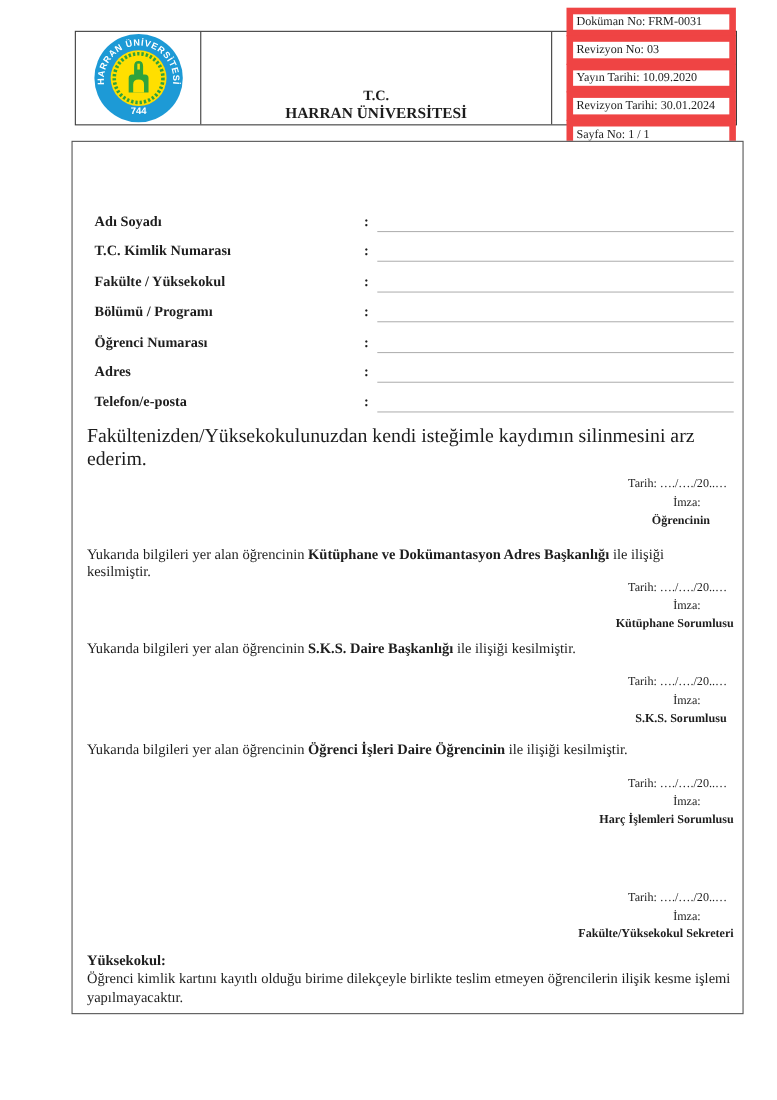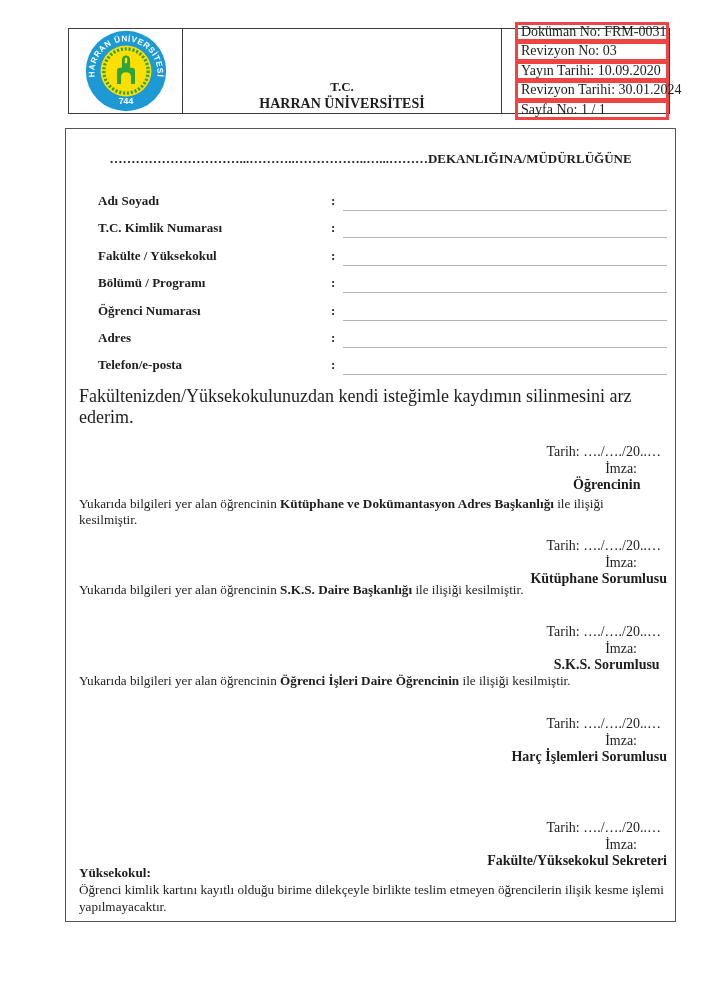--- a/index.html
+++ b/index.html
@@ -15,37 +15,37 @@
   }
   .logo-cell{width:114px;border-right:1px solid #3c3c3c;display:flex;
     align-items:center;justify-content:center;box-sizing:border-box;}
   .title-cell{flex:1;border-right:1px solid #3c3c3c;display:flex;flex-direction:column;
     justify-content:flex-end;text-align:center;font-weight:bold;box-sizing:border-box;}
   .title-l1{font-size:13px;line-height:17px;}
   .title-l2{font-size:14px;line-height:18px;}
   .title-l3{font-size:13.5px;line-height:18px;}
   .info-cell{width:167px;box-sizing:border-box;padding:3px 0 3px 13px;
     display:flex;flex-direction:column;justify-content:center;}
-  .info-row{border:3px solid #ef4444;margin-top:-1px;font-size:14px;
+  .info-row{border:6px solid #ef4444;margin-top:-1px;font-size:11px;
     line-height:14.5px;padding:0 3px;white-space:nowrap;box-sizing:border-box;}
   .info-row:first-child{margin-top:0;}
   
   .main-box{
     position:absolute;left:65px;top:128px;width:611px;height:794px;
     border:1px solid #555;box-sizing:border-box;background:#fff;font-size:13.2px;
   }
   .addressee{position:absolute;top:22px;left:0;width:100%;text-align:center;
     font-weight:bold;font-size:13px;white-space:nowrap;}
   .frow{position:absolute;left:0;width:100%;height:19px;}
-  .flabel{position:absolute;left:20px;top:0;font-weight:bold;font-size:13px;white-space:nowrap;margin-left:12px;}
+  .flabel{position:absolute;left:20px;top:0;font-weight:bold;font-size:13px;white-space:nowrap;}
   .fcolon{position:absolute;left:265px;top:0;font-weight:bold;font-size:13px;}
   .fline{position:absolute;left:277px;right:8px;top:0;height:17px;
     border-bottom:1px solid #b3b3b3;}
   .request{position:absolute;left:13px;top:257px;font-size:18px;}
-  .sig{position:absolute;right:8px;text-align:right;font-size:14px;line-height:16.5px;white-space:nowrap;margin-top:12px;}
+  .sig{position:absolute;right:8px;text-align:right;font-size:11px;line-height:16.5px;white-space:nowrap;}
   .sig-tarih{padding-right:6px;}
   .sig-imza{padding-right:30px;}
   .sig-role{font-weight:bold;text-align:center;}
   .para{position:absolute;left:13px;right:14px;font-size:13.2px;}
   .notes-heading{position:absolute;left:13px;top:736px;font-weight:bold;font-size:13.2px;}
   .notes-body{position:absolute;left:13px;top:753px;width:585px;text-align:justify;
     font-size:13.2px;line-height:16.5px;}
   svg text{font-family:"Liberation Sans","DejaVu Sans",sans-serif;}
 </style>
 </head>
@@ -77,21 +77,20 @@
     <div class="info-row">Doküman No: FRM-0031</div>
     <div class="info-row">Revizyon No: 03</div>
     <div class="info-row">Yayın Tarihi: 10.09.2020</div>
     <div class="info-row">Revizyon Tarihi: 30.01.2024</div>
     <div class="info-row">Sayfa No: 1 / 1</div>
   </div>
 </div>
 
 <div class="main-box">
 
-  <div class="addressee">…………………………...………..……………..…...………DEKANLIĞINA/MÜDÜRLÜĞÜNE</div>
 
   <div class="frow" style="top:64px">
     <span class="flabel">Adı Soyadı</span>
     <span class="fcolon">:</span>
     <span class="fline"></span>
   </div>
   <div class="frow" style="top:91px">
     <span class="flabel">T.C. Kimlik Numarası</span>
     <span class="fcolon">:</span>
     <span class="fline"></span>

